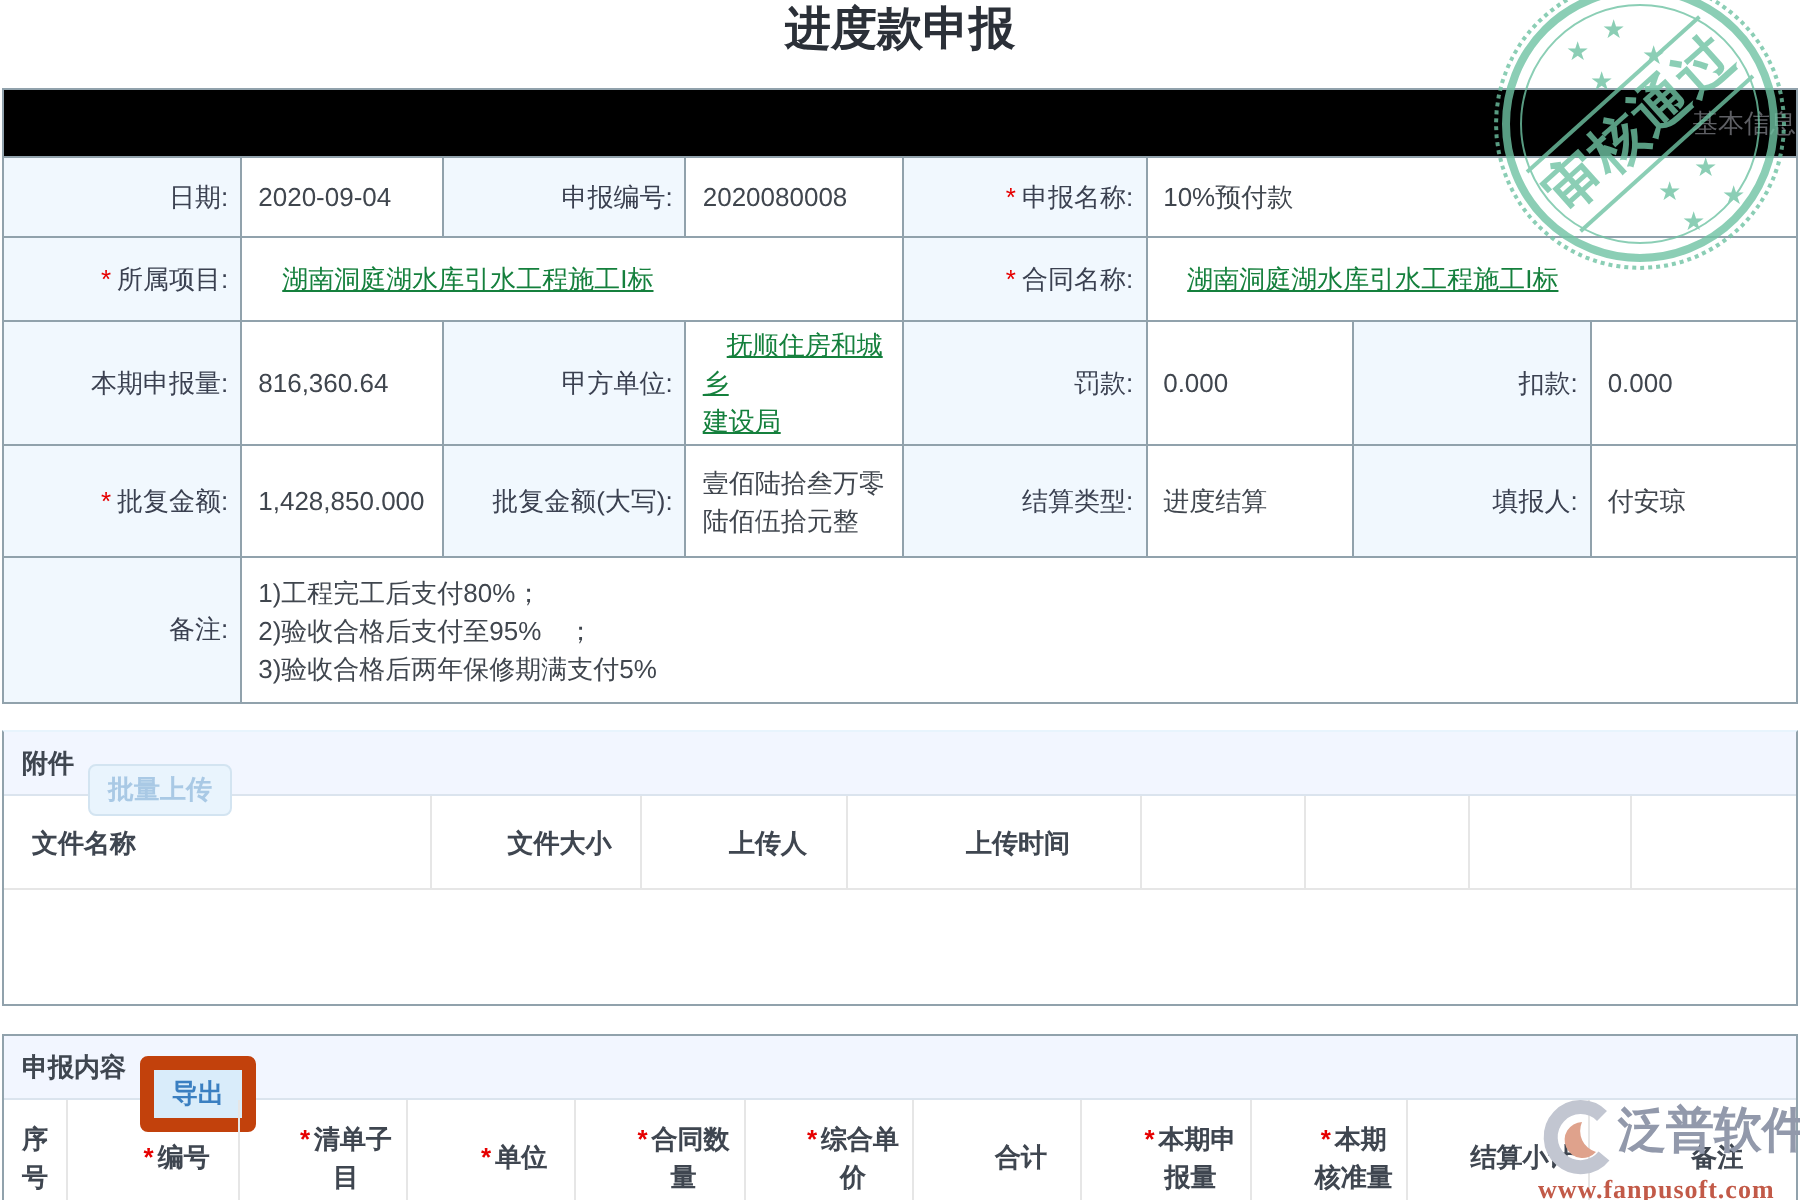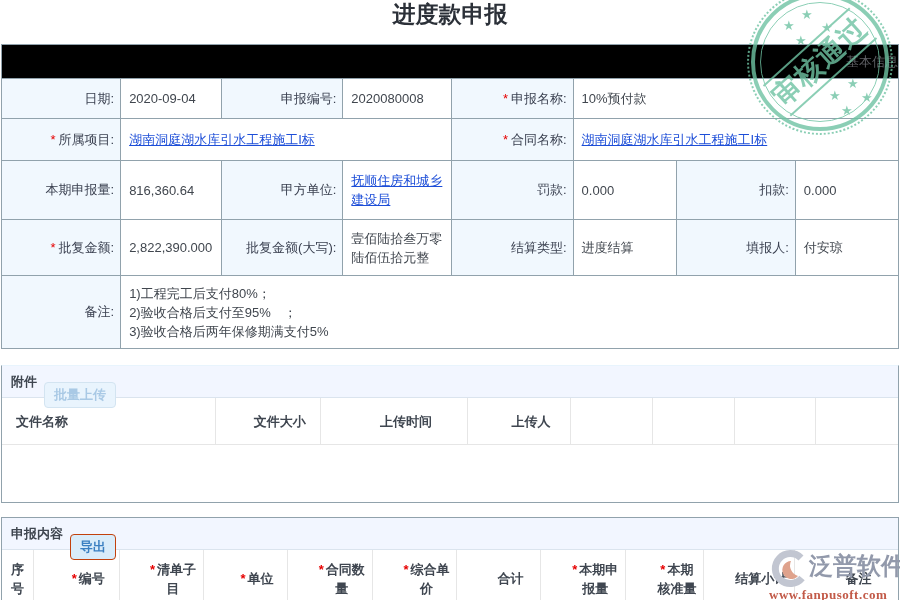--- a/index.html
+++ b/index.html
@@ -10,35 +10,35 @@
 
   
   table.basic { position:absolute; left:1px; top:44px; width:898px; border-collapse:collapse; table-layout:fixed; }
   tr.barrow td { border-top-color:#e8f4fd; }
   table.basic td { border:1px solid #91a2ac; font-size:13px; vertical-align:middle; }
   td.bar { background:#000000; color:#5e5f64; padding-left:9px;text-align:right; }
   tr.barrow { height:34px; }
   td.lbl { background:#f1f8fe; color:#3b4151; text-align:right; padding:2px 6px 2px 2px; }
   td.val { background:#fff; color:#40464e; text-align:left; padding:2px 4px 2px 8px; line-height:19px; }
   span.req { color:#e60000; margin-right:3px; }
-  a { color:#1d4ed8; text-decoration:underline; }
+  a { color:#15803d; text-decoration:underline;margin-left:12px; }
   tr.r0 { height:40px; } tr.r1 { height:42px; } tr.r2 { height:59px; }
   tr.r3 { height:56px;padding-left:16px; } tr.r4 { height:73px; }
 
   
   .sec { position:absolute; left:1px; width:898px; border:1px solid #91a2ac; background:#fff;font-weight:bold; }
   .sec-attach { top:365px; height:138px; border-top-color:#e8f4fd; }
   .sec-decl { top:517px; height:95px; }
   .sec-bar { height:32px; background:#f2f6ff; border-bottom:1px solid #dbe4ee;
     display:flex; align-items:center; padding-left:9px; }
   .sec-bar .sec-title { font-size:13px; color:#3f4650; }
   .btn { display:inline-block; border-radius:4px; font-size:13px; line-height:24px;
     padding:0 9px; margin-left:7px; cursor:pointer;margin-top:26px; }
   .btn-upload { background:#e9f4fd; border:1px solid #d3e4f1; color:#a9c9e5; }
-  .btn-export { background:#d9ecfa; border:1px solid #c2410c; color:#3a7fc1; }
+  .btn-export { background:#d9ecfa; border:7px solid #c2410c; color:#3a7fc1; }
 
   .cols { display:flex; border-bottom:1px solid #e6e6e6;gap:24px; }
   .cols .cell { font-size:13px; color:#3f4650; display:flex; align-items:center; justify-content:center;
     border-right:1px solid #e6e6e6; text-align:center; line-height:19px; padding:2px 6px; }
   .cols .cell:last-child { border-right:none; }
   .attach-cols { height:47px; }
   .attach-cols .cell.first { justify-content:flex-start; padding-left:14px; }
   .decl-cols { height:57px; border-bottom:none; }
   .cell .req { margin-right:2px; }
 
@@ -104,21 +104,21 @@
         <td class="val">816,360.64</td>
         <td class="lbl">甲方单位:</td>
         <td class="val"><a href="#">抚顺住房和城乡<br>建设局</a></td>
         <td class="lbl">罚款:</td>
         <td class="val">0.000</td>
         <td class="lbl">扣款:</td>
         <td class="val">0.000</td>
       </tr>
       <tr class="r3">
         <td class="lbl"><span class="req">*</span>批复金额:</td>
-        <td class="val">2,822,390.000</td>
+        <td class="val">1,428,850.000</td>
         <td class="lbl">批复金额(大写):</td>
         <td class="val">壹佰陆拾叁万零陆佰伍拾元整</td>
         <td class="lbl">结算类型:</td>
         <td class="val">进度结算</td>
         <td class="lbl">填报人:</td>
         <td class="val">付安琼</td>
       </tr>
       <tr class="r4">
         <td class="lbl">备注:</td>
         <td class="val" colspan="7">1)工程完工后支付80%；<br>2)验收合格后支付至95%　；<br>3)验收合格后两年保修期满支付5%</td>
@@ -127,22 +127,22 @@
 </table>
 
 <div class="sec sec-attach">
   <div class="sec-bar">
     <span class="sec-title">附件</span>
     <span class="btn btn-upload">批量上传</span>
   </div>
   <div class="cols attach-cols">
       <div class="cell first" style="width: 266px;">文件名称</div>
       <div class="cell" style="width: 100px;">文件大小</div>
+      <div class="cell" style="width: 97px;">上传人</div>
       <div class="cell" style="width: 153px;">上传时间</div>
-      <div class="cell" style="width: 97px;">上传人</div>
       <div class="cell" style="width: 70px;"></div>
       <div class="cell" style="width: 70px;"></div>
       <div class="cell" style="width: 70px;"></div>
       <div class="cell" style="width: 70px;"></div>
     </div>
   <div class="attach-body"></div>
 </div>
 
 <div class="sec sec-decl">
   <div class="sec-bar">

